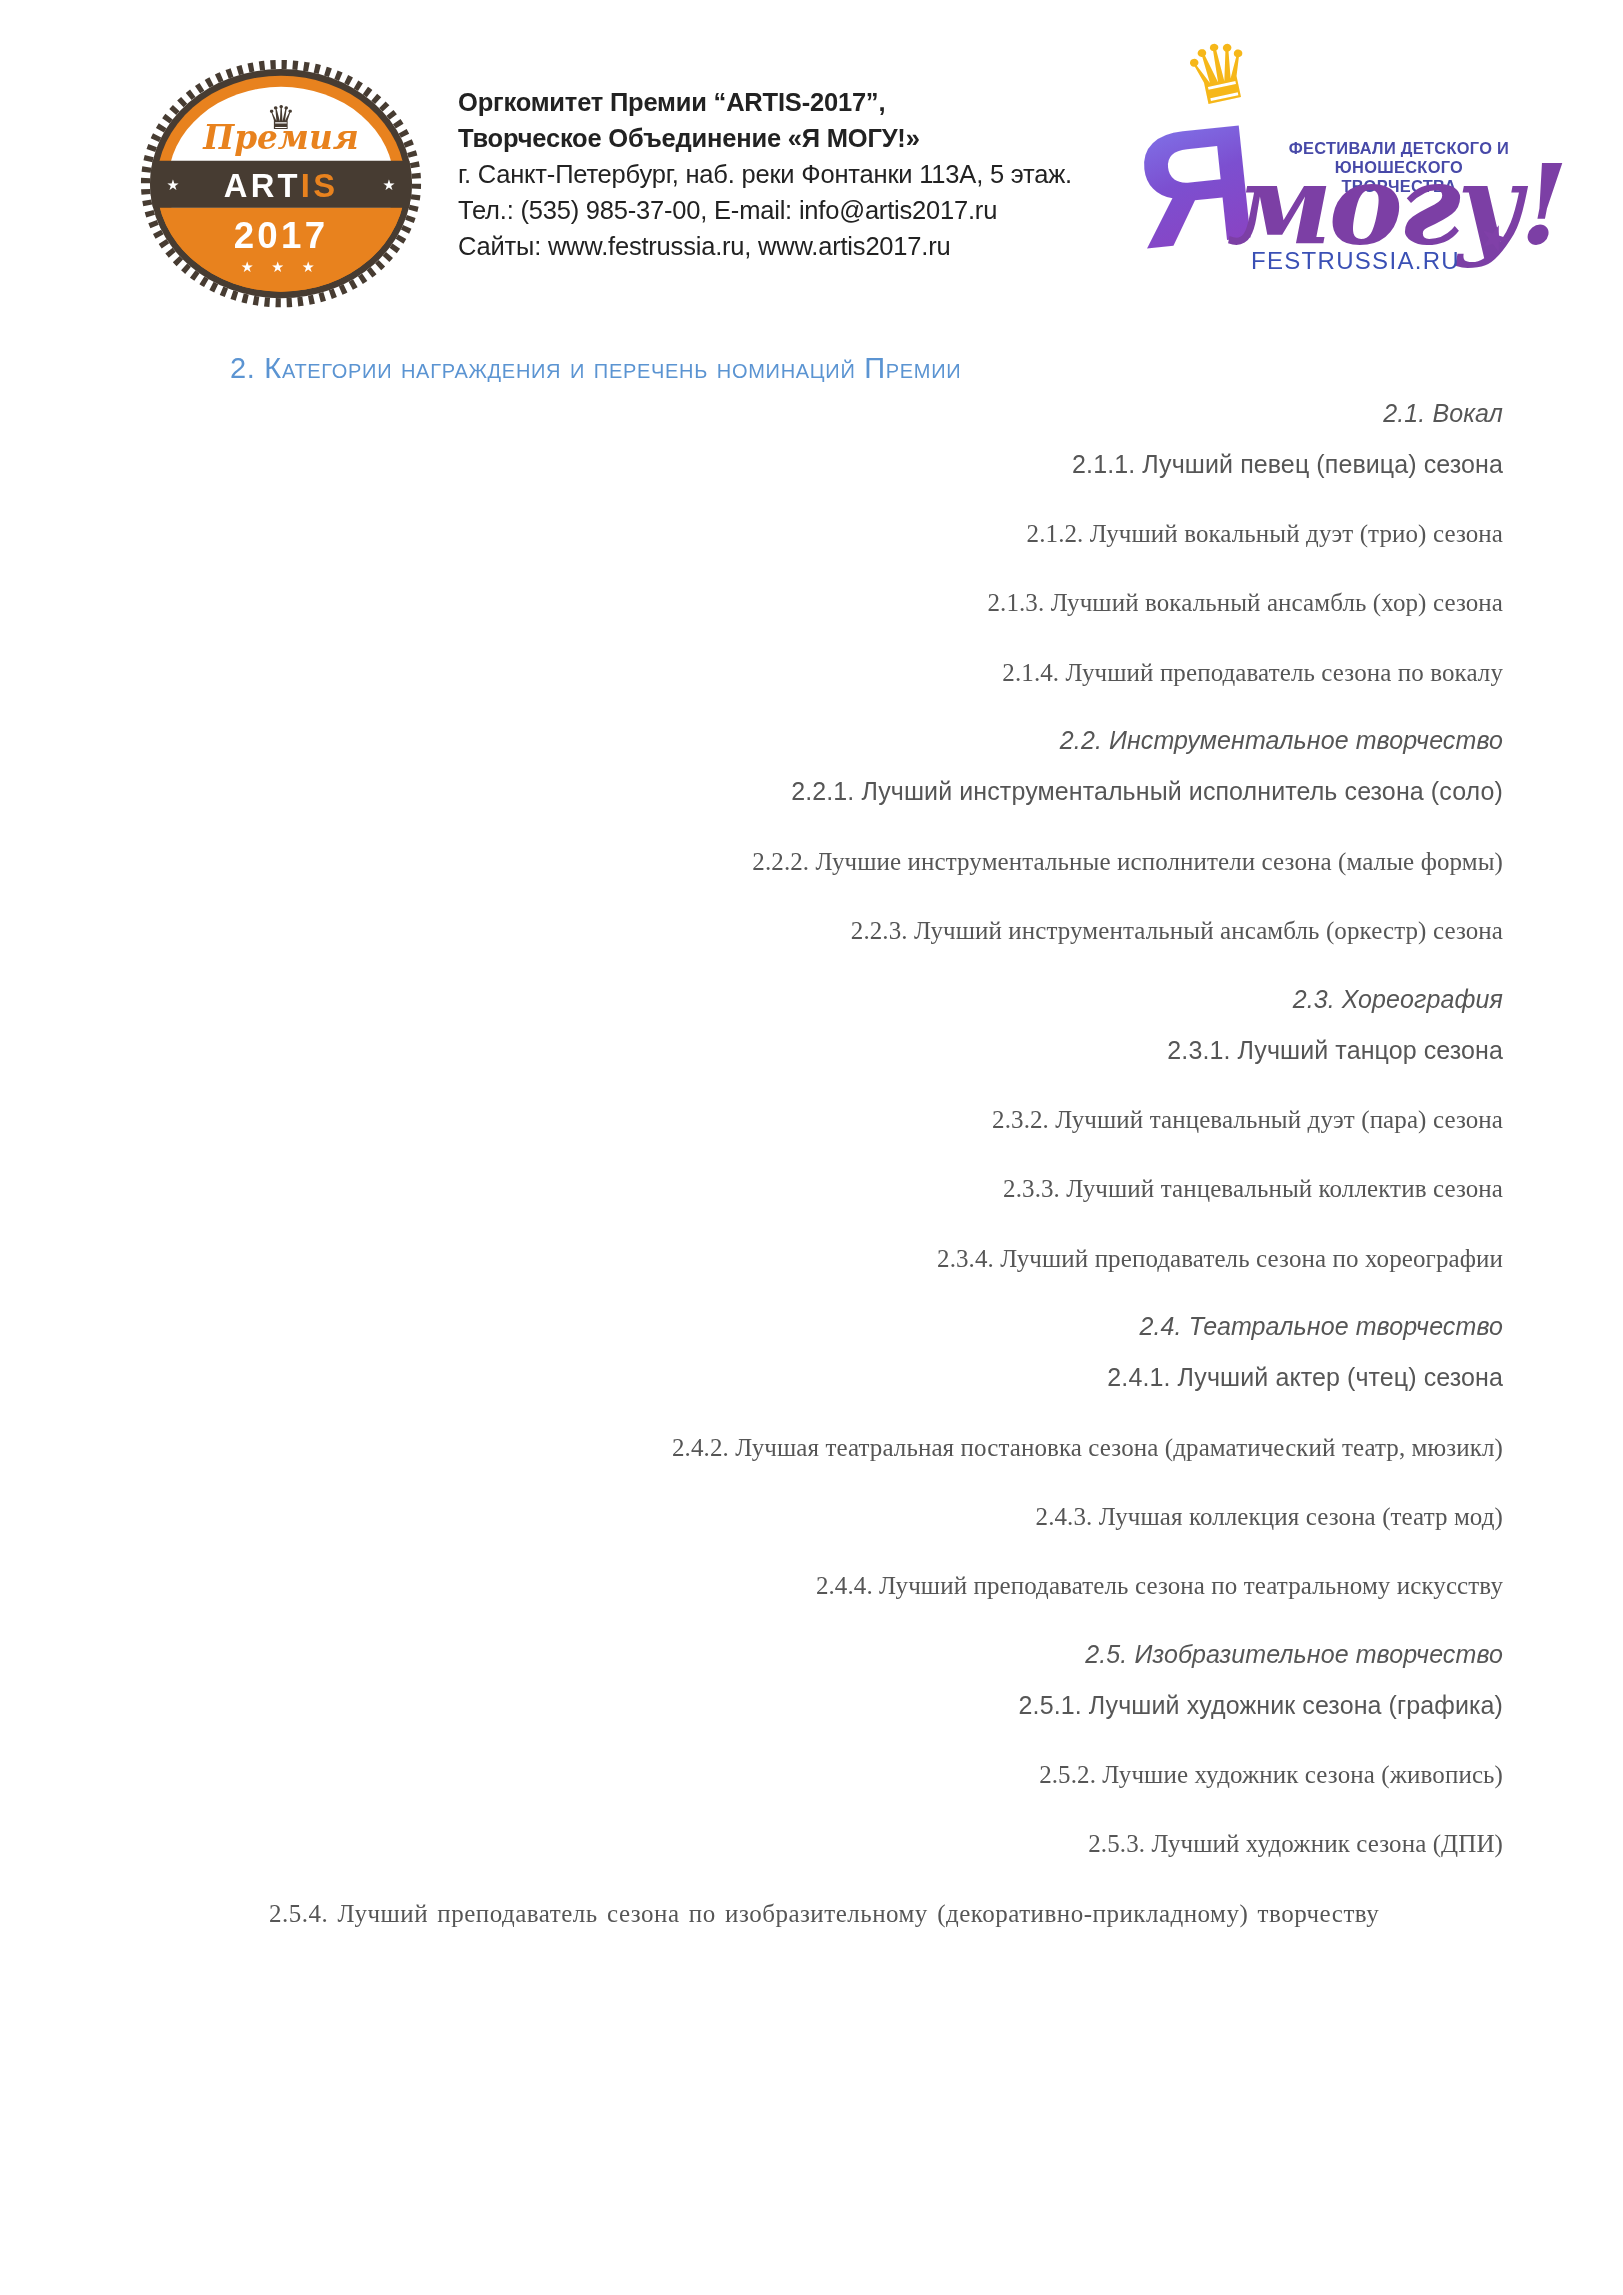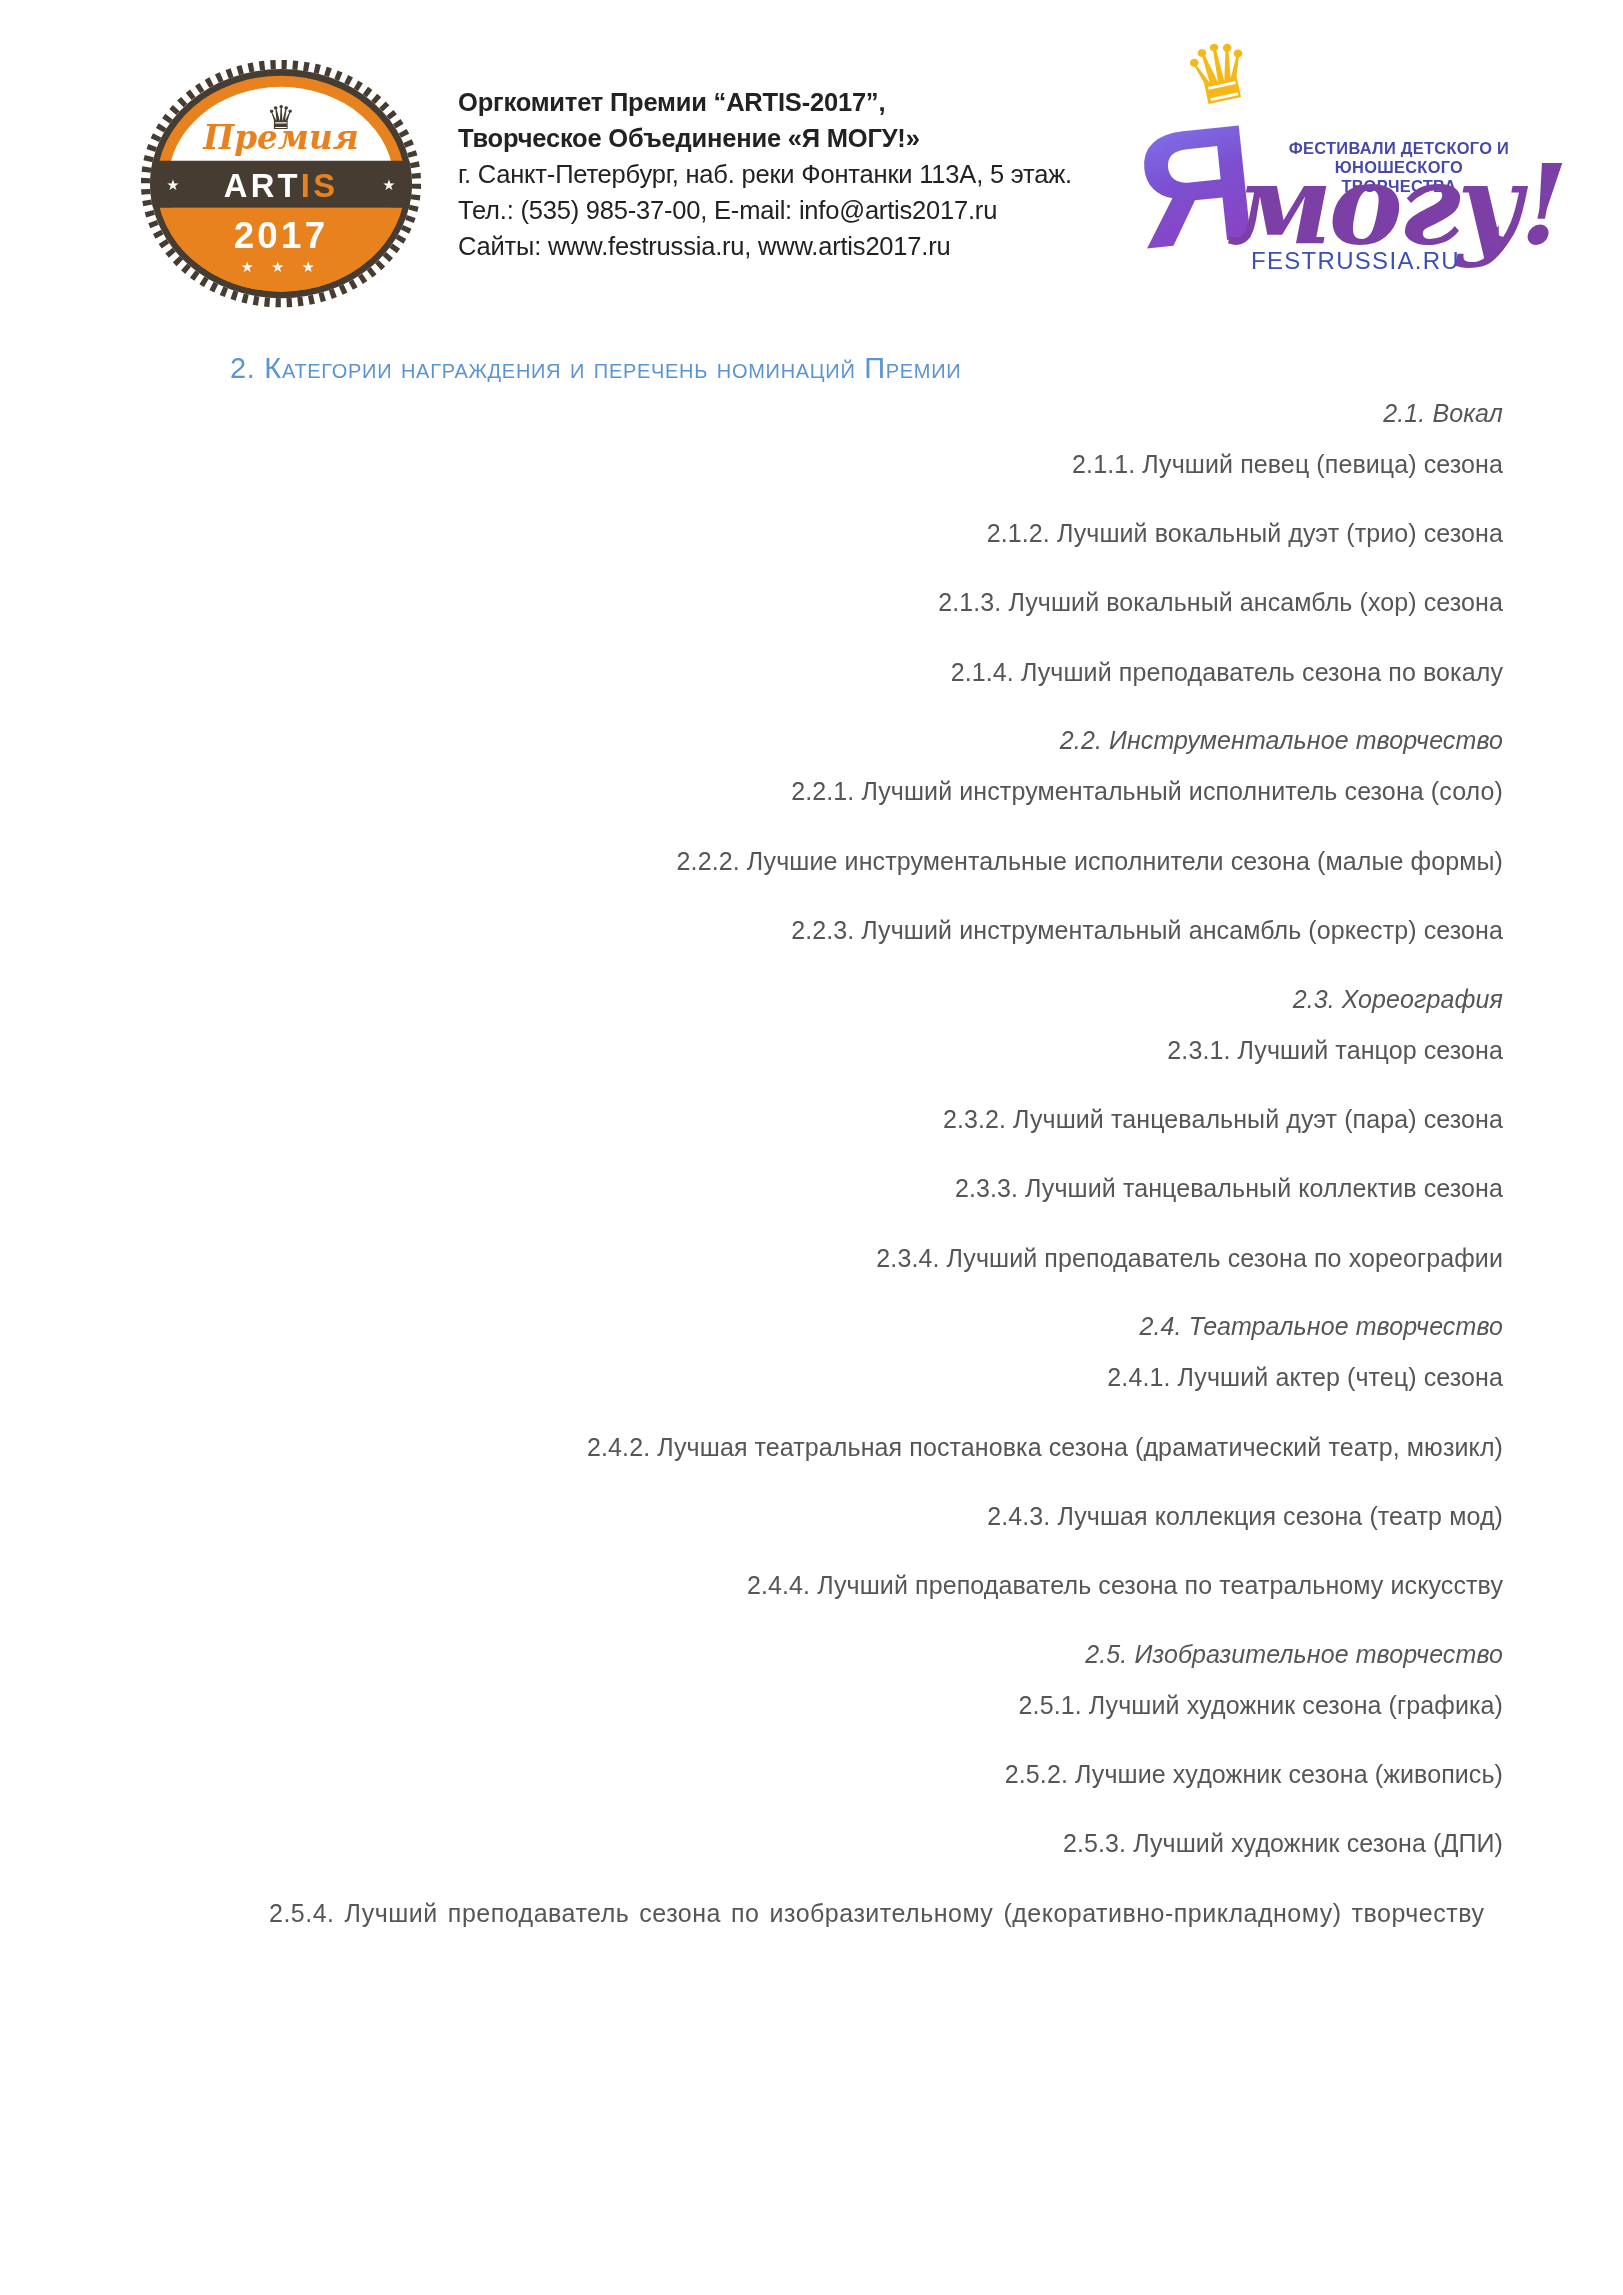--- a/index.html
+++ b/index.html
@@ -64,21 +64,21 @@
   
   .doc { position: absolute; left: 230px; top: 339px; width: 1273px; color: #565656; }
   .doc .heading {
     margin: 9.8px 0 0 0;
     font-size: 29px; line-height: 39px; font-weight: normal;
     font-variant: small-caps;
     color: #5B94D2; letter-spacing: 0.7px;
   }
   .doc p { margin: 0; font-size: 25px; line-height: 51px; letter-spacing: 0.1px; text-align: right; }
   .doc .subsection { font-style: italic; }
-  .doc .item + .item { margin-top: 18.3px; }
+  .doc .item + .item { margin-top: 18.3px; font-family: Liberation Serif, serif; }
   .doc .item + .subsection { margin-top: 17.7px; }
   .doc .subsection + .item { margin-top: 0; }
   .doc .justify {
     text-align: justify;
     max-width: 1224px;
     letter-spacing: 0.5px; word-spacing: 2.6px; margin-left: 39px;
   }
 </style>
 </head>
 <body>

